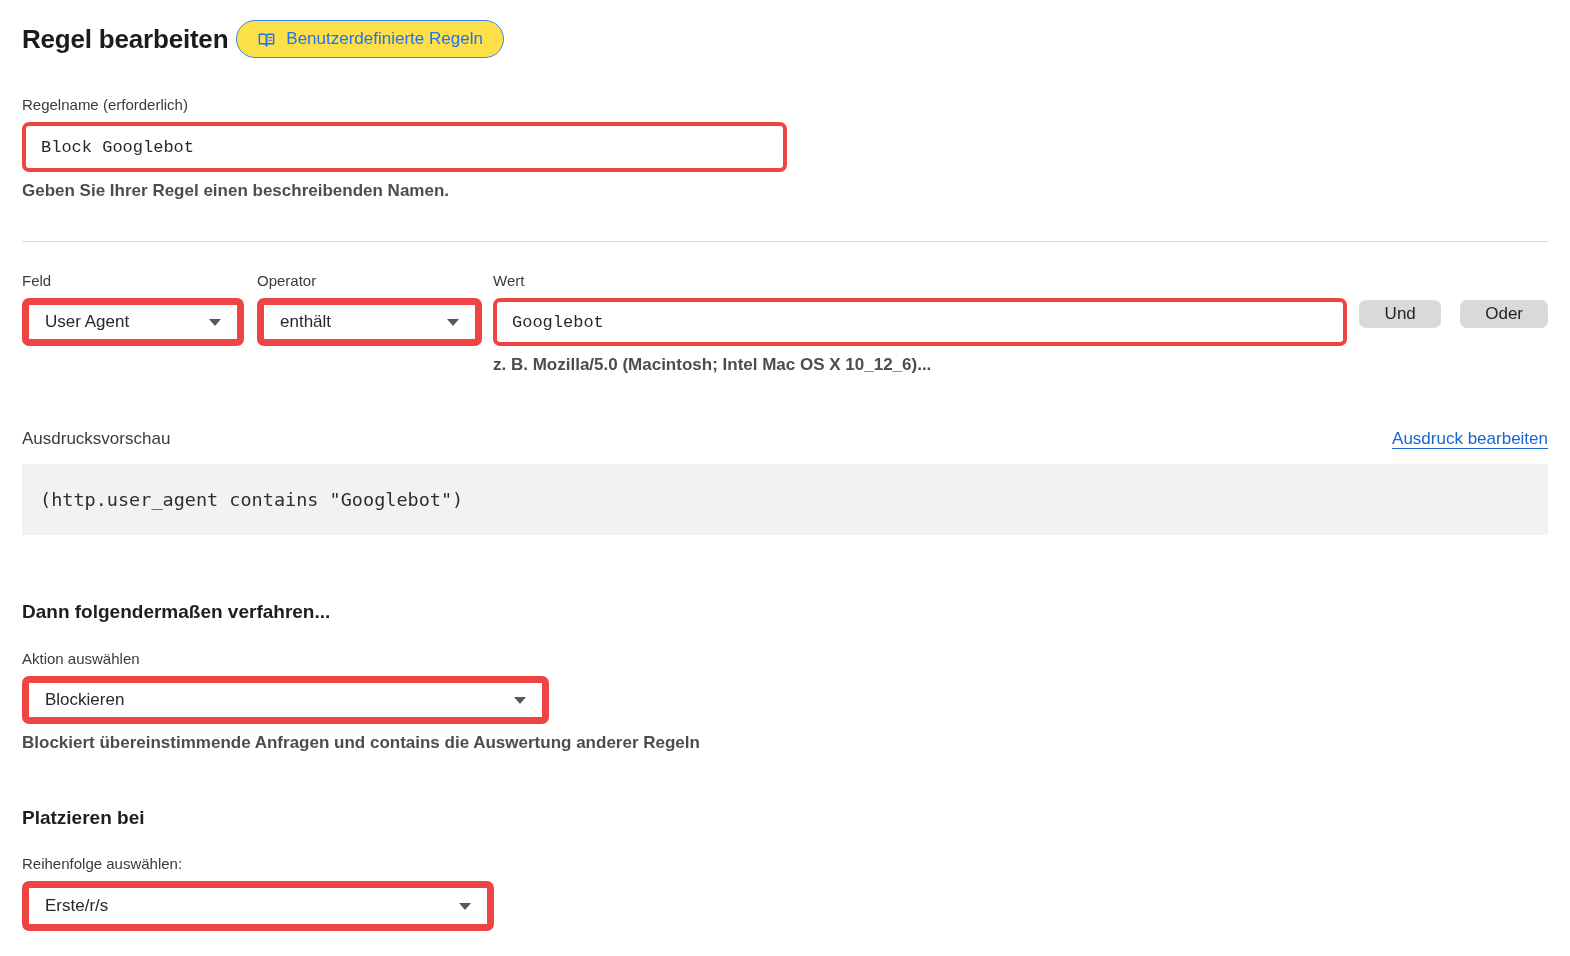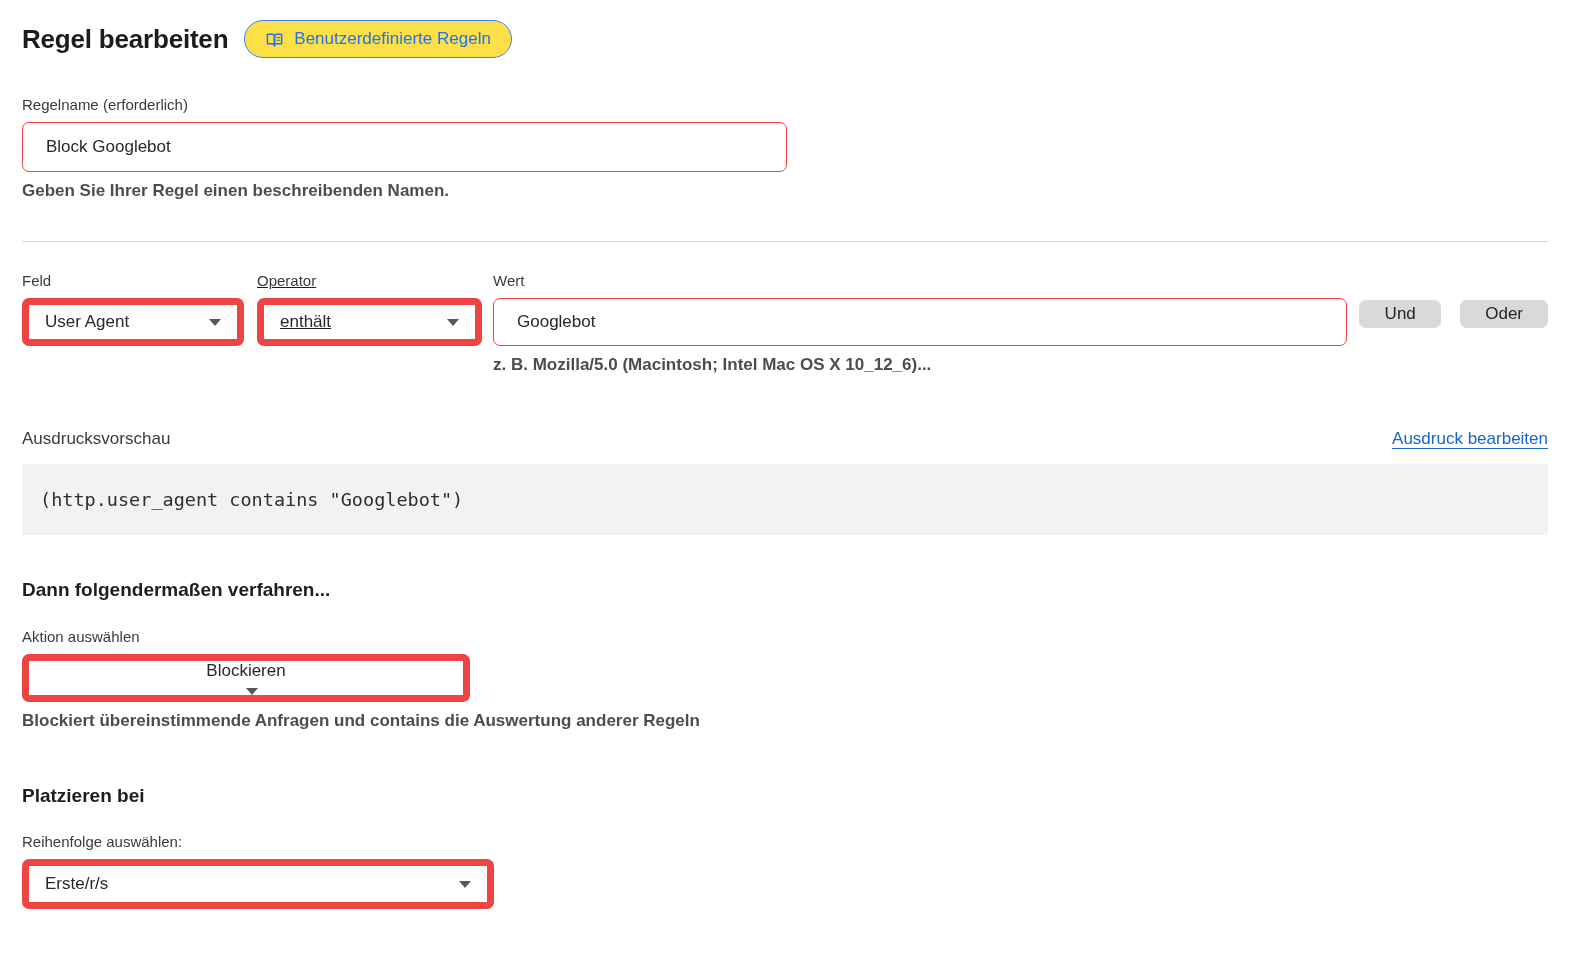--- a/index.html
+++ b/index.html
@@ -10,21 +10,21 @@
     -webkit-font-smoothing: antialiased;
   }
   .page {
     width: 1570px;
     min-height: 956px;
     padding: 20px 22px 40px 22px;
     background: #ffffff;
   }
 
   
-  .header-row { display: flex; align-items: center; gap: 16px; margin-bottom: 38px; }
+  .header-row { display: flex; align-items: center; gap: 8px; margin-bottom: 38px; }
   .page-title {
     margin: 0;
     font-size: 26px;
     font-weight: 700;
     color: #1b1c1e;
     letter-spacing: -0.2px;
   }
   .docs-badge {
     display: inline-flex;
     align-items: center;
@@ -41,37 +41,37 @@
     white-space: nowrap;
   }
   .docs-badge svg { display: block; }
 
   
   .field-label { font-size: 15px; color: #383b40; margin-bottom: 9px; }
   .help-text { font-size: 17px; color: #4a4d52; margin-top: 9px; font-weight: bold; }
   .text-input {
     height: 50px;
     width: 100%;
-    border: 1px solid #ef4444;
+    border: 4px solid #ef4444;
     border-radius: 7px;
     background: #ffffff;
-    padding: 0 23px;
-    font-size: 17px;
-    font-family: Liberation Sans, sans-serif;
+    padding: 0 15px;
+    font-size: 17px;
+    font-family: Liberation Mono, monospace;
     color: #26282b;
     outline: none;
   }
   .name-input-wrap { width: 765px; }
 
   .divider { border: none; border-top: 1px solid #d8d8d8; margin: 40px 0 30px 0; }
 
   
   .cond-row { display: flex; align-items: flex-start; }
   .col-field { width: 222px; margin-right: 13px; flex: none; }
-  .col-operator { width: 225px; margin-right: 11px; flex: none; text-decoration: underline; }
+  .col-operator { width: 225px; margin-right: 11px; flex: none; }
   .col-value { flex: 1 1 auto; margin-right: 12px; }
   .select-box {
     height: 48px;
     border: 7px solid #ef4444;
     border-radius: 7px;
     background: #ffffff;
     display: flex;
     align-items: center;
     justify-content: space-between;
     padding: 0 16px;
@@ -125,23 +125,23 @@
     white-space: pre;
   }
 
   
   .section-heading {
     font-size: 19px;
     font-weight: 700;
     color: #1d1e21;
     margin: 0 0 0 0;
   }
-  .action-section { margin-top: 44px; }
+  .action-section { margin-top: 66px; }
   .action-section .field-label { margin-top: 27px; }
-  .action-select { width: 448px; flex-direction: column; }
+  .action-select { width: 527px; }
   .placement-section { margin-top: 54px; }
   .placement-section .field-label { margin-top: 26px; }
   .placement-select { width: 472px; height: 50px; }
 </style>
 </head>
 <body>
 
 <div class="page">
 
   <div class="header-row">

